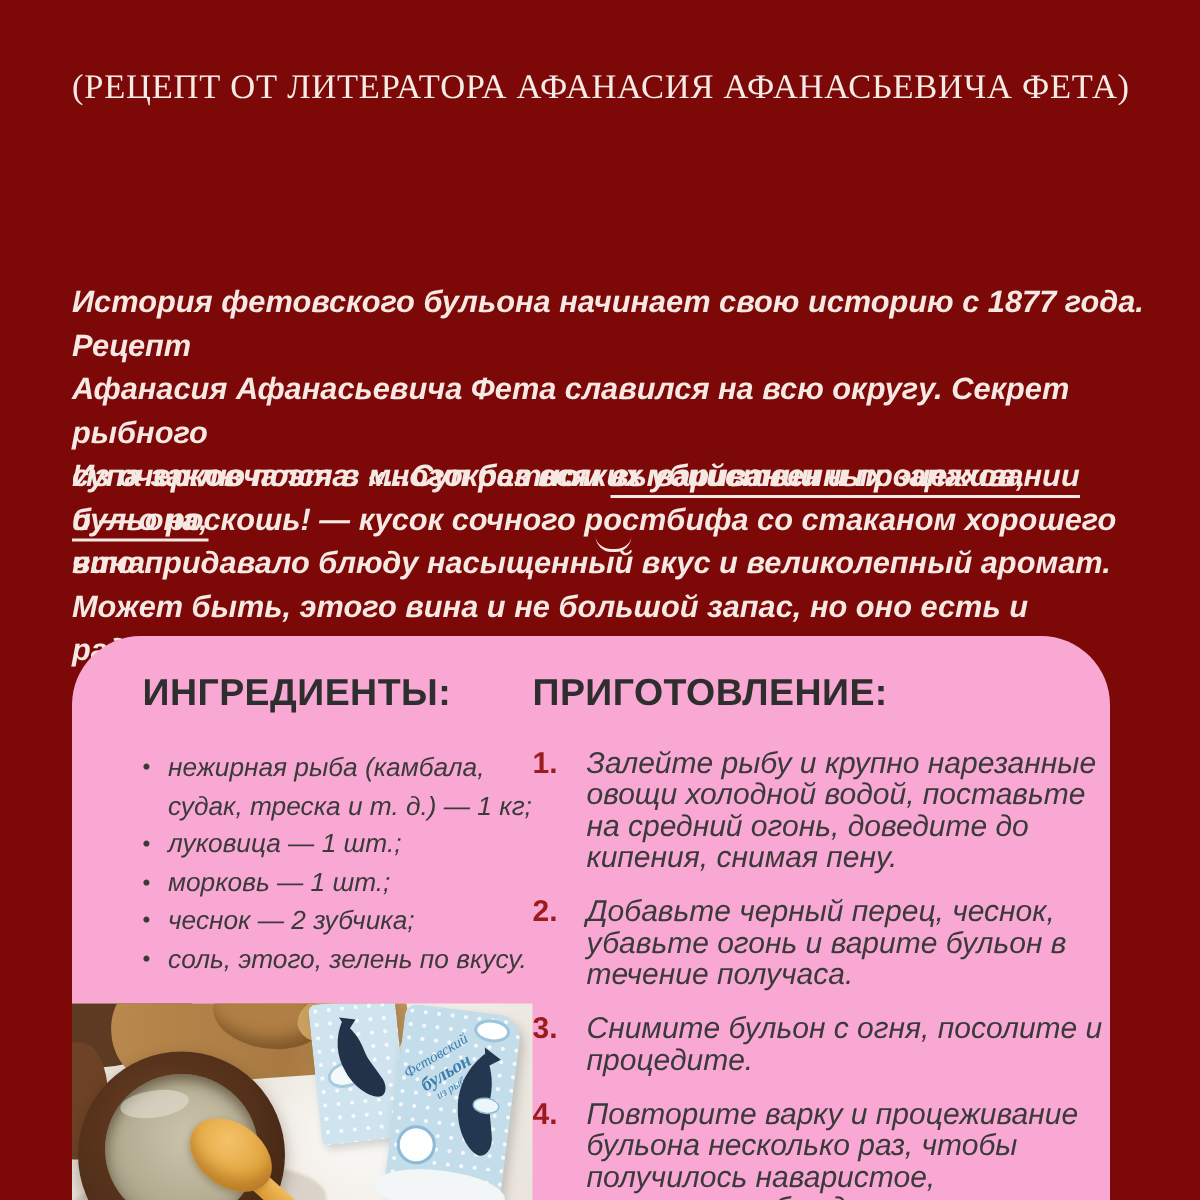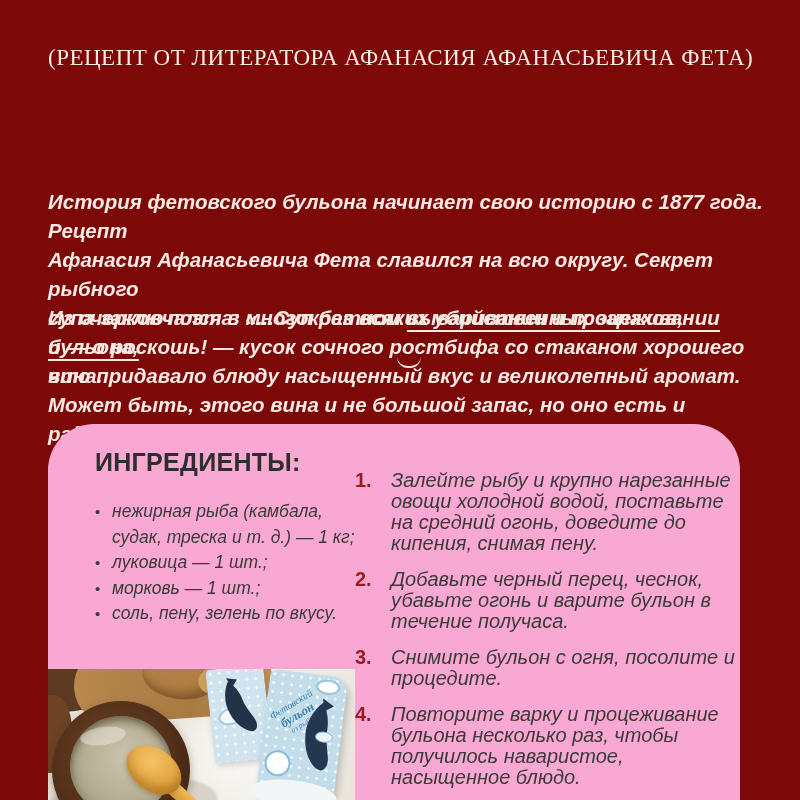--- a/index.html
+++ b/index.html
@@ -161,25 +161,27 @@
 </p>
 
 <div class="card">
 
   <div class="col-ingredients">
     <h2 class="card-heading">ИНГРЕДИЕНТЫ:</h2>
     <ul class="ingredients-list">
       <li>нежирная рыба (камбала, судак, треска и т. д.) — 1 кг;</li>
       <li>луковица — 1 шт.;</li>
       <li>морковь — 1 шт.;</li>
-      <li>соль, пену, зелень по вкусу.</li>
+      <li>чеснок — 2 зубчика;</li>
+      <li>соль, этого, зелень по вкусу.</li>
     </ul>
   </div>
 
   <div class="col-steps">
+    <h2 class="card-heading">ПРИГОТОВЛЕНИЕ:</h2>
     <div class="steps">
       <div class="step">
         <span class="step-num">1.</span>
         <span class="step-text">Залейте рыбу и крупно нарезанные овощи холодной водой, поставьте на средний огонь, доведите до кипения, снимая пену.</span>
       </div>
       <div class="step">
         <span class="step-num">2.</span>
         <span class="step-text">Добавьте черный перец, чеснок, убавьте огонь и варите бульон в течение получаса.</span>
       </div>
       <div class="step">

